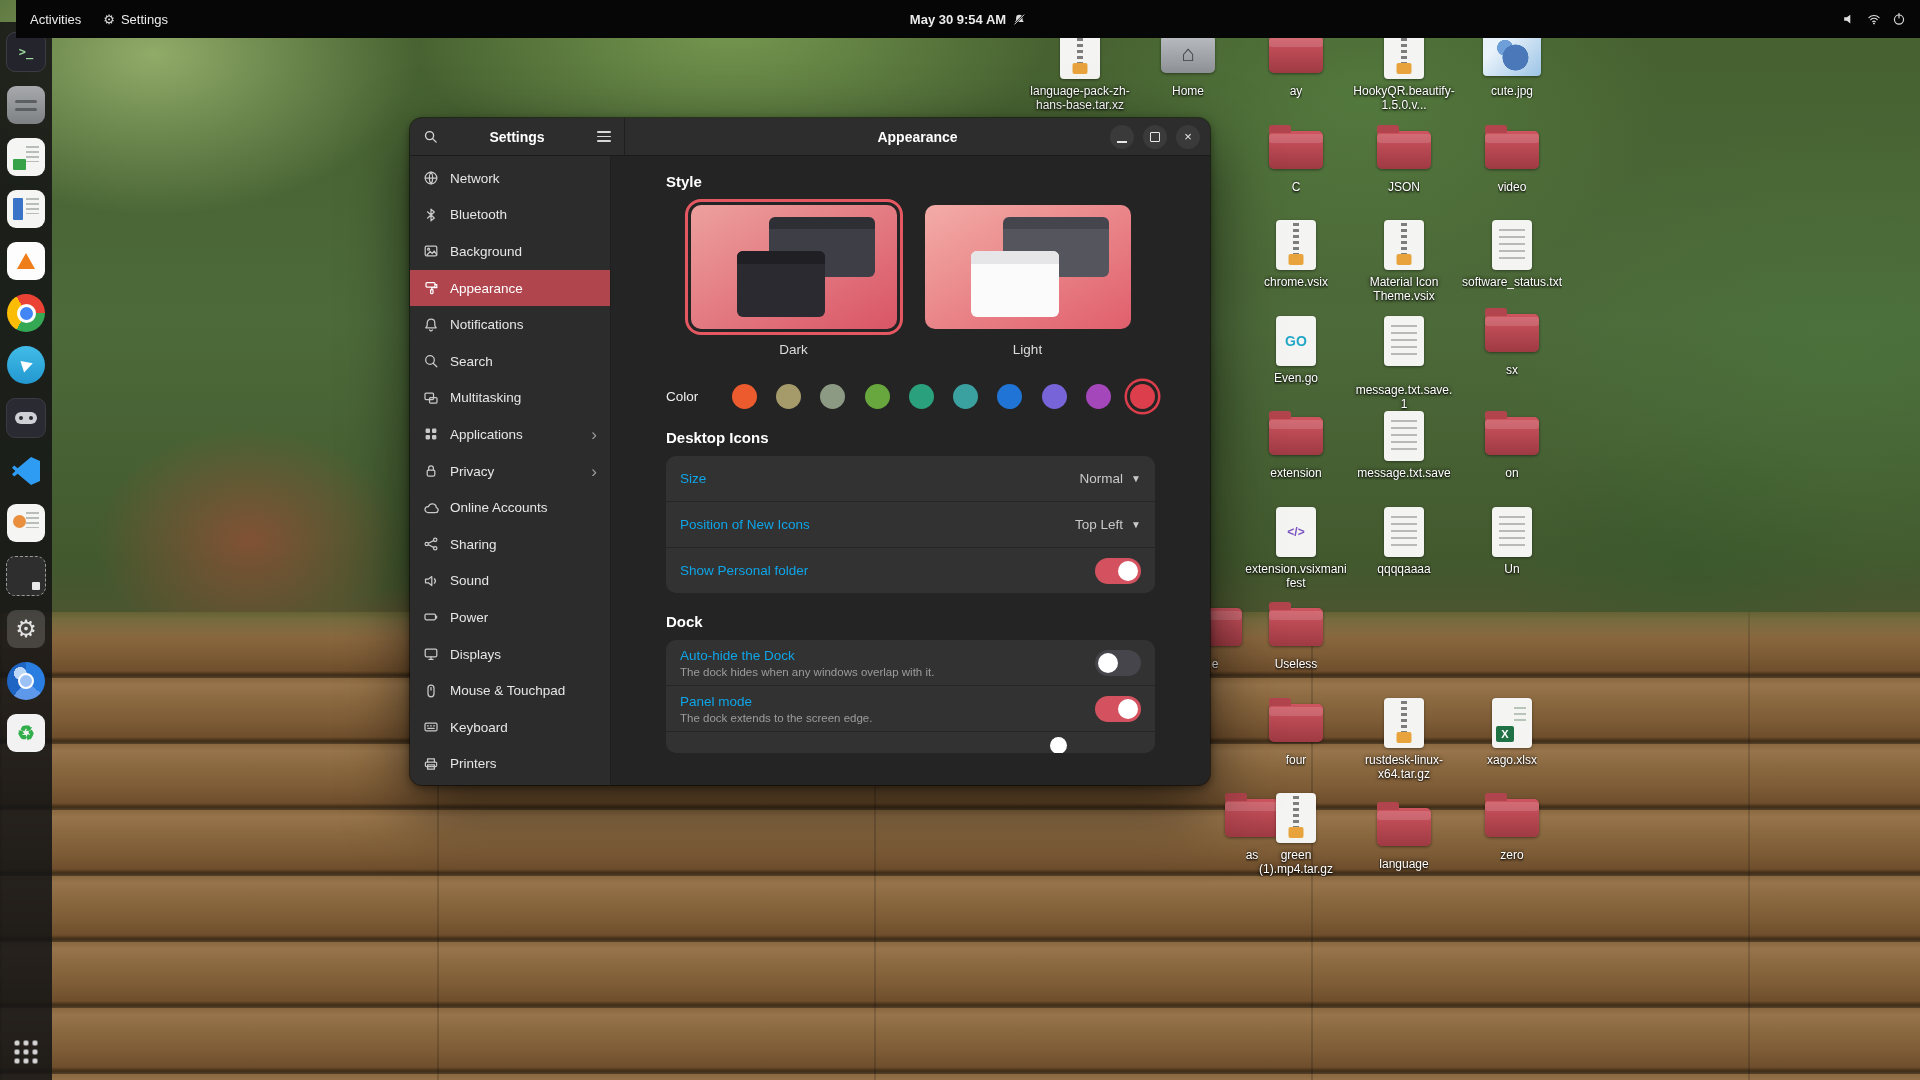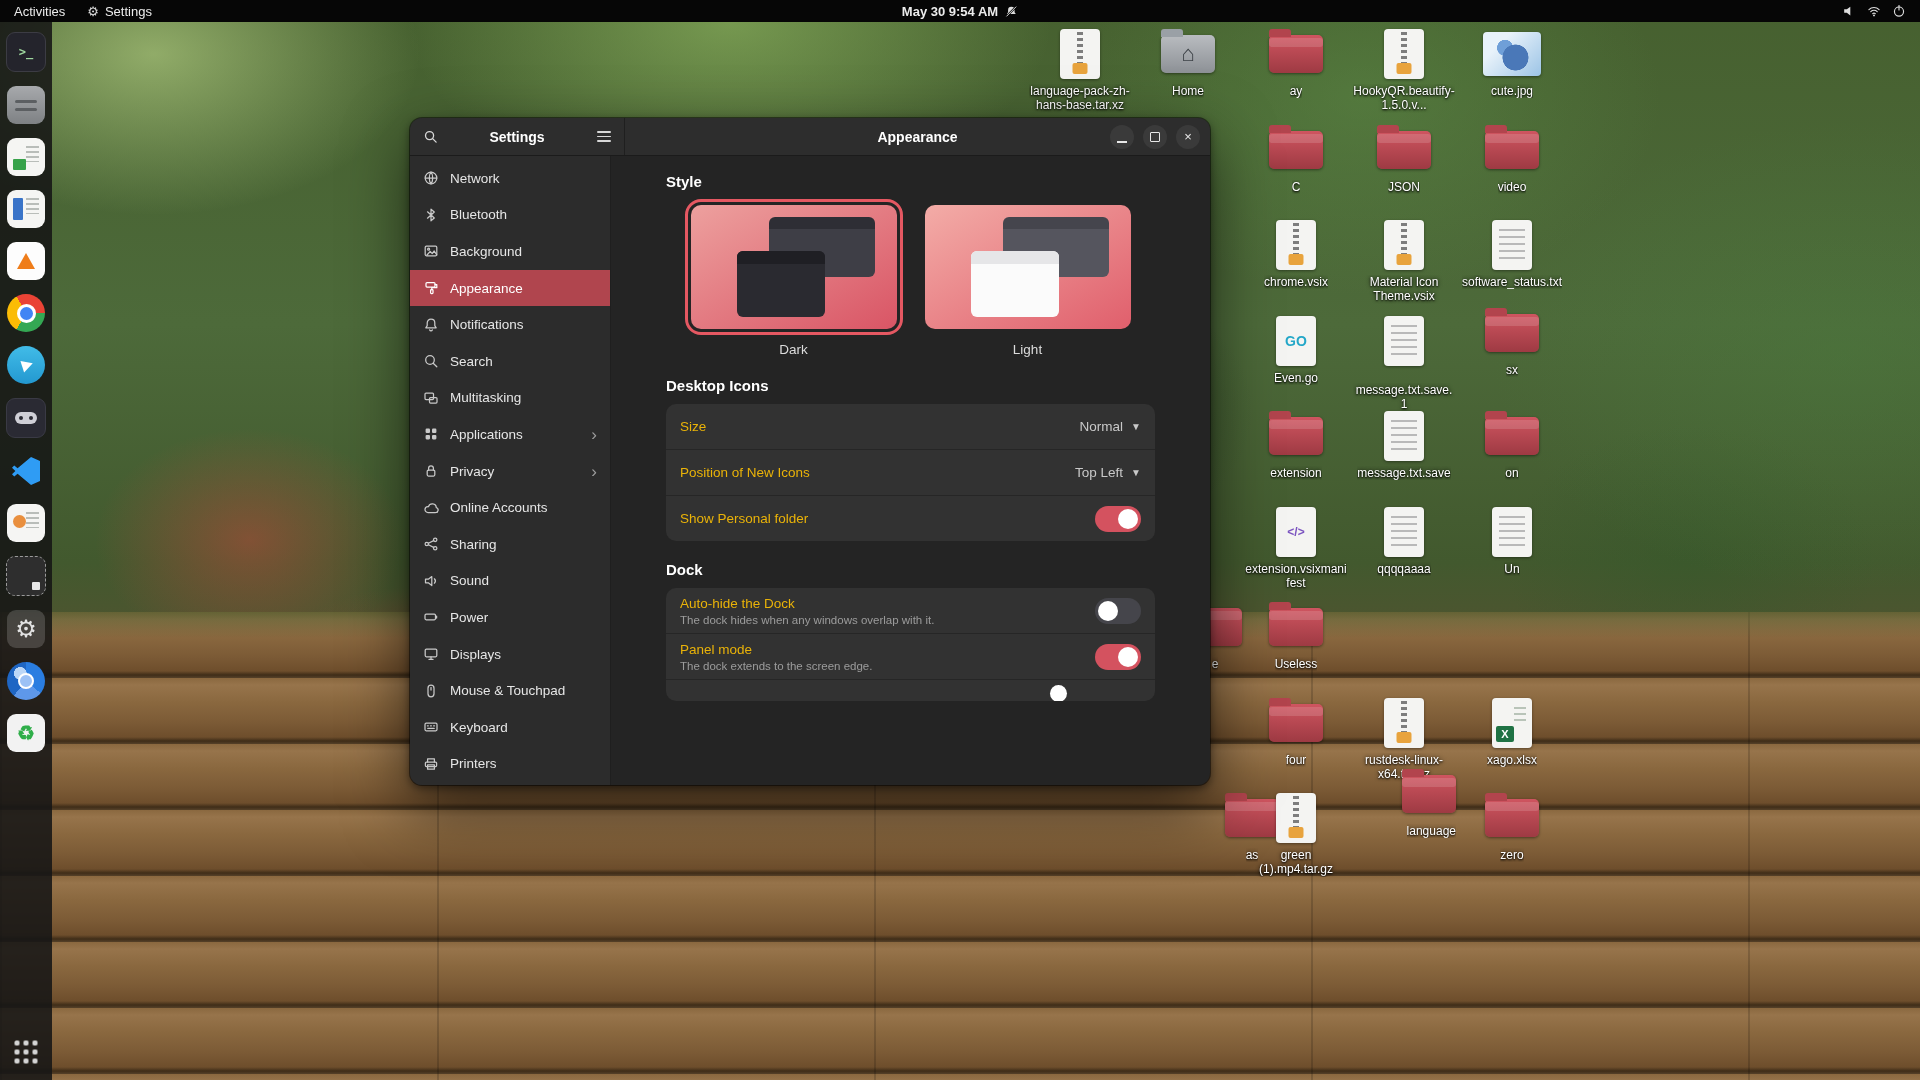--- a/index.html
+++ b/index.html
@@ -18,21 +18,21 @@
     radial-gradient(320px 220px at 55% 38%, rgba(38,66,33,.5), transparent 62%),
     radial-gradient(300px 220px at 88% 52%, rgba(52,88,42,.5), transparent 62%),
     linear-gradient(180deg,#46602f 0%,#4d6a3a 30%,#42592e 52%,#515330 60%,#665838 70%,#6b5a38 100%);}
   .planks{position:absolute;left:0;right:0;top:612px;bottom:0;background:
     repeating-linear-gradient(90deg, rgba(0,0,0,.16) 0 2px, transparent 2px 437px),
     repeating-linear-gradient(180deg,#8a683f 0px,#97744b 7px,#8a683f 24px,#7c5b36 44px,#6e4e2c 59px,#3f2d18 63px,#564129 66px);}
   .planks::before{content:"";position:absolute;left:0;right:0;top:0;height:26px;
     background:linear-gradient(180deg,rgba(80,96,48,.65),transparent);}
 
   
-  .topbar{position:absolute;top:0;left:0;right:0;height:22px;background:#060606;color:#ececec;
+  .topbar{position:absolute;top:0;left:16px;right:0;height:38px;background:#060606;color:#ececec;
           display:flex;align-items:center;font-size:13px;z-index:60;}
   .tb-left{display:flex;gap:22px;padding-left:14px;align-items:center;}
   .tb-item{display:flex;align-items:center;gap:6px;cursor:pointer;}
   .tb-gear{font-size:13px;color:#d8d8d8;}
   .tb-center{position:absolute;left:50%;transform:translateX(-50%);display:flex;align-items:center;gap:7px;font-weight:bold;}
   .tb-right{margin-left:auto;display:flex;gap:11px;padding-right:14px;align-items:center;}
 
   
   .dock{position:absolute;left:0;top:22px;bottom:0;width:52px;background:rgba(22,22,22,.88);
         z-index:40;display:flex;flex-direction:column;align-items:center;padding-top:10px;gap:14px;}
@@ -161,21 +161,21 @@
 
   .color-row{display:flex;align-items:center;margin-top:27px;}
   .color-label{font-size:13.5px;color:#eeeeee;width:66px;flex:none;}
   .swatches{flex:1;display:flex;justify-content:space-between;align-items:center;}
   .swatch{width:25px;height:25px;border-radius:50%;background:var(--c);cursor:pointer;}
   .swatch.selected{box-shadow:0 0 0 3px #242424,0 0 0 5.5px var(--c);}
 
   .group{background:#323232;border-radius:10px;overflow:hidden;}
   .row{min-height:45px;display:flex;align-items:center;padding:0 14px;position:relative;}
   .row + .row{border-top:1px solid #262626;}
-  .row-label{font-size:13.5px;color:#eab308;}
+  .row-label{font-size:13.5px;color:#0ea5e9;}
   .row-sub{font-size:11.5px;color:#9c9c9c;margin-top:3px;}
   .row-left{display:flex;flex-direction:column;justify-content:center;padding:7px 0;}
   .row-end{margin-left:auto;display:flex;align-items:center;gap:8px;color:#c9c9c9;font-size:13.5px;}
   .chev-d{font-size:10px;color:#c9c9c9;}
   .toggle{width:46px;height:26px;border-radius:13px;background:#45454b;position:relative;flex:none;cursor:pointer;}
   .toggle .knob{position:absolute;top:3px;left:3px;width:20px;height:20px;border-radius:50%;background:#fff;}
   .toggle.on{background:#d4525f;}
   .toggle.on .knob{left:auto;right:3px;}
   .row.cut{height:21px;min-height:0;overflow:hidden;}
   .slider-knob{position:absolute;right:88px;top:5px;width:17px;height:17px;border-radius:50%;background:#fff;cursor:pointer;}
@@ -345,21 +345,21 @@
         <div class="shape"></div>
       </div>
       <div class="dlabel">as</div>
     </div>
     <div class="dicon t-archive" style="left: 1244px; top: 791px;">
       <div class="dglyph">
         <div class="shape"></div>
       </div>
       <div class="dlabel">green (1).mp4.tar.gz</div>
     </div>
-    <div class="dicon t-folder" style="left: 1352px; top: 767px; align-items: flex-end;">
+    <div class="dicon t-folder" style="left: 1352px; top: 800px;">
       <div class="dglyph">
         <div class="shape"></div>
       </div>
       <div class="dlabel">language</div>
     </div>
     <div class="dicon t-folder" style="left: 1460px; top: 791px;">
       <div class="dglyph">
         <div class="shape"></div>
       </div>
       <div class="dlabel">zero</div>
@@ -634,20 +634,36 @@
           <div class="card light">
             <div class="w-back"></div>
             <div class="w-front">
                 <div class="tb"></div>
               </div>
           </div>
           <div class="s-label">Light</div>
         </div>
       </div>
 
+      <div class="color-row">
+        <span class="color-label">Color</span>
+        <span class="swatches">
+
+        <span class="swatch" style="--c: #EB5B2E;"></span>
+            <span class="swatch" style="--c: #A49A6A;"></span>
+            <span class="swatch" style="--c: #8C9A84;"></span>
+            <span class="swatch" style="--c: #68A73D;"></span>
+            <span class="swatch" style="--c: #2AA17C;"></span>
+            <span class="swatch" style="--c: #3AA0A0;"></span>
+            <span class="swatch" style="--c: #2074D6;"></span>
+            <span class="swatch" style="--c: #7764D8;"></span>
+            <span class="swatch" style="--c: #A347BA;"></span>
+            <span class="swatch selected" style="--c: #DC3E4B;"></span>
+          </span>
+      </div>
 
       <h2 class="section-title">Desktop Icons</h2>
       <div class="group">
         <div class="row">
           <span class="row-label">Size</span>
           <span class="row-end">
             <span>Normal</span>
             <span class="chev-d">▼</span>
           </span>
         </div>

